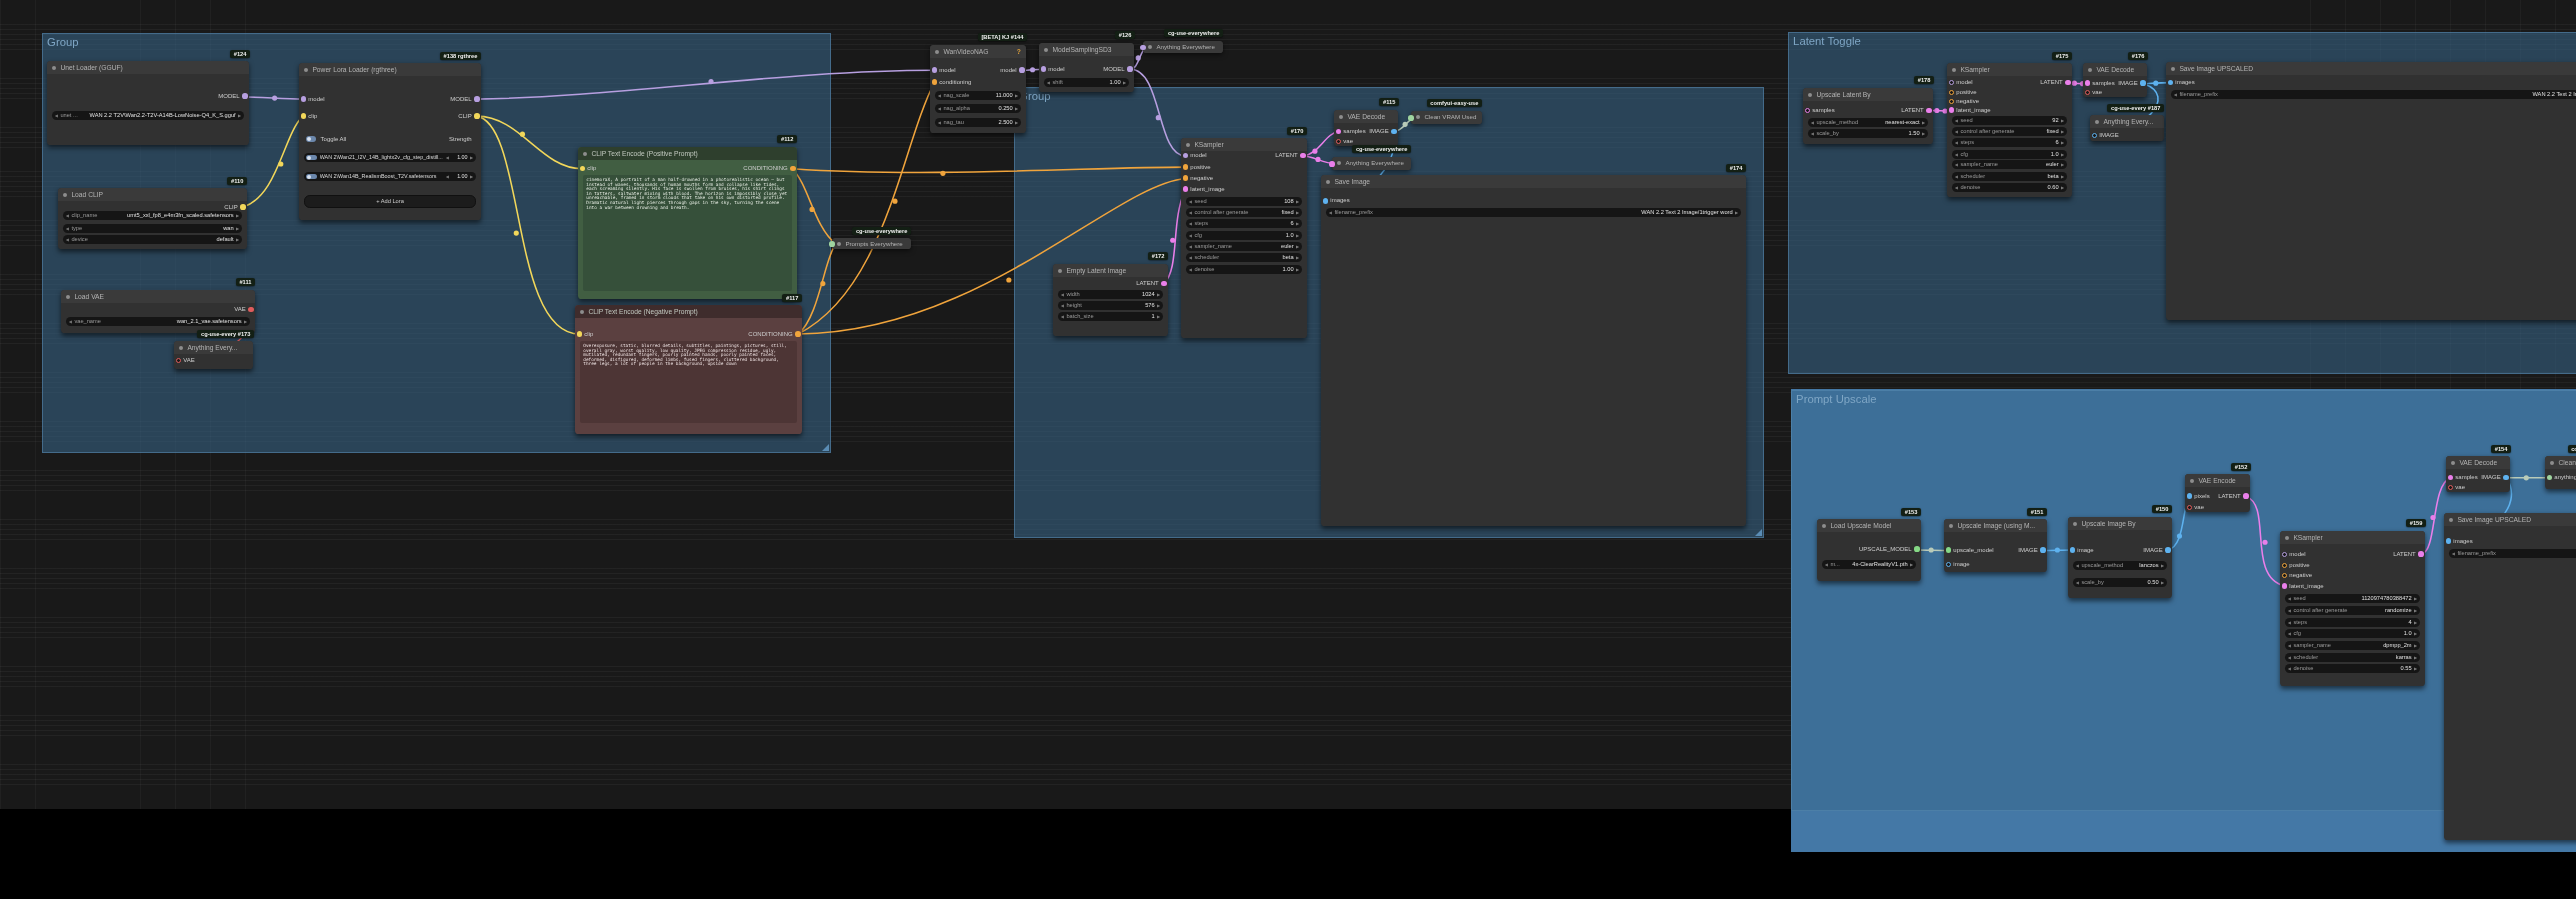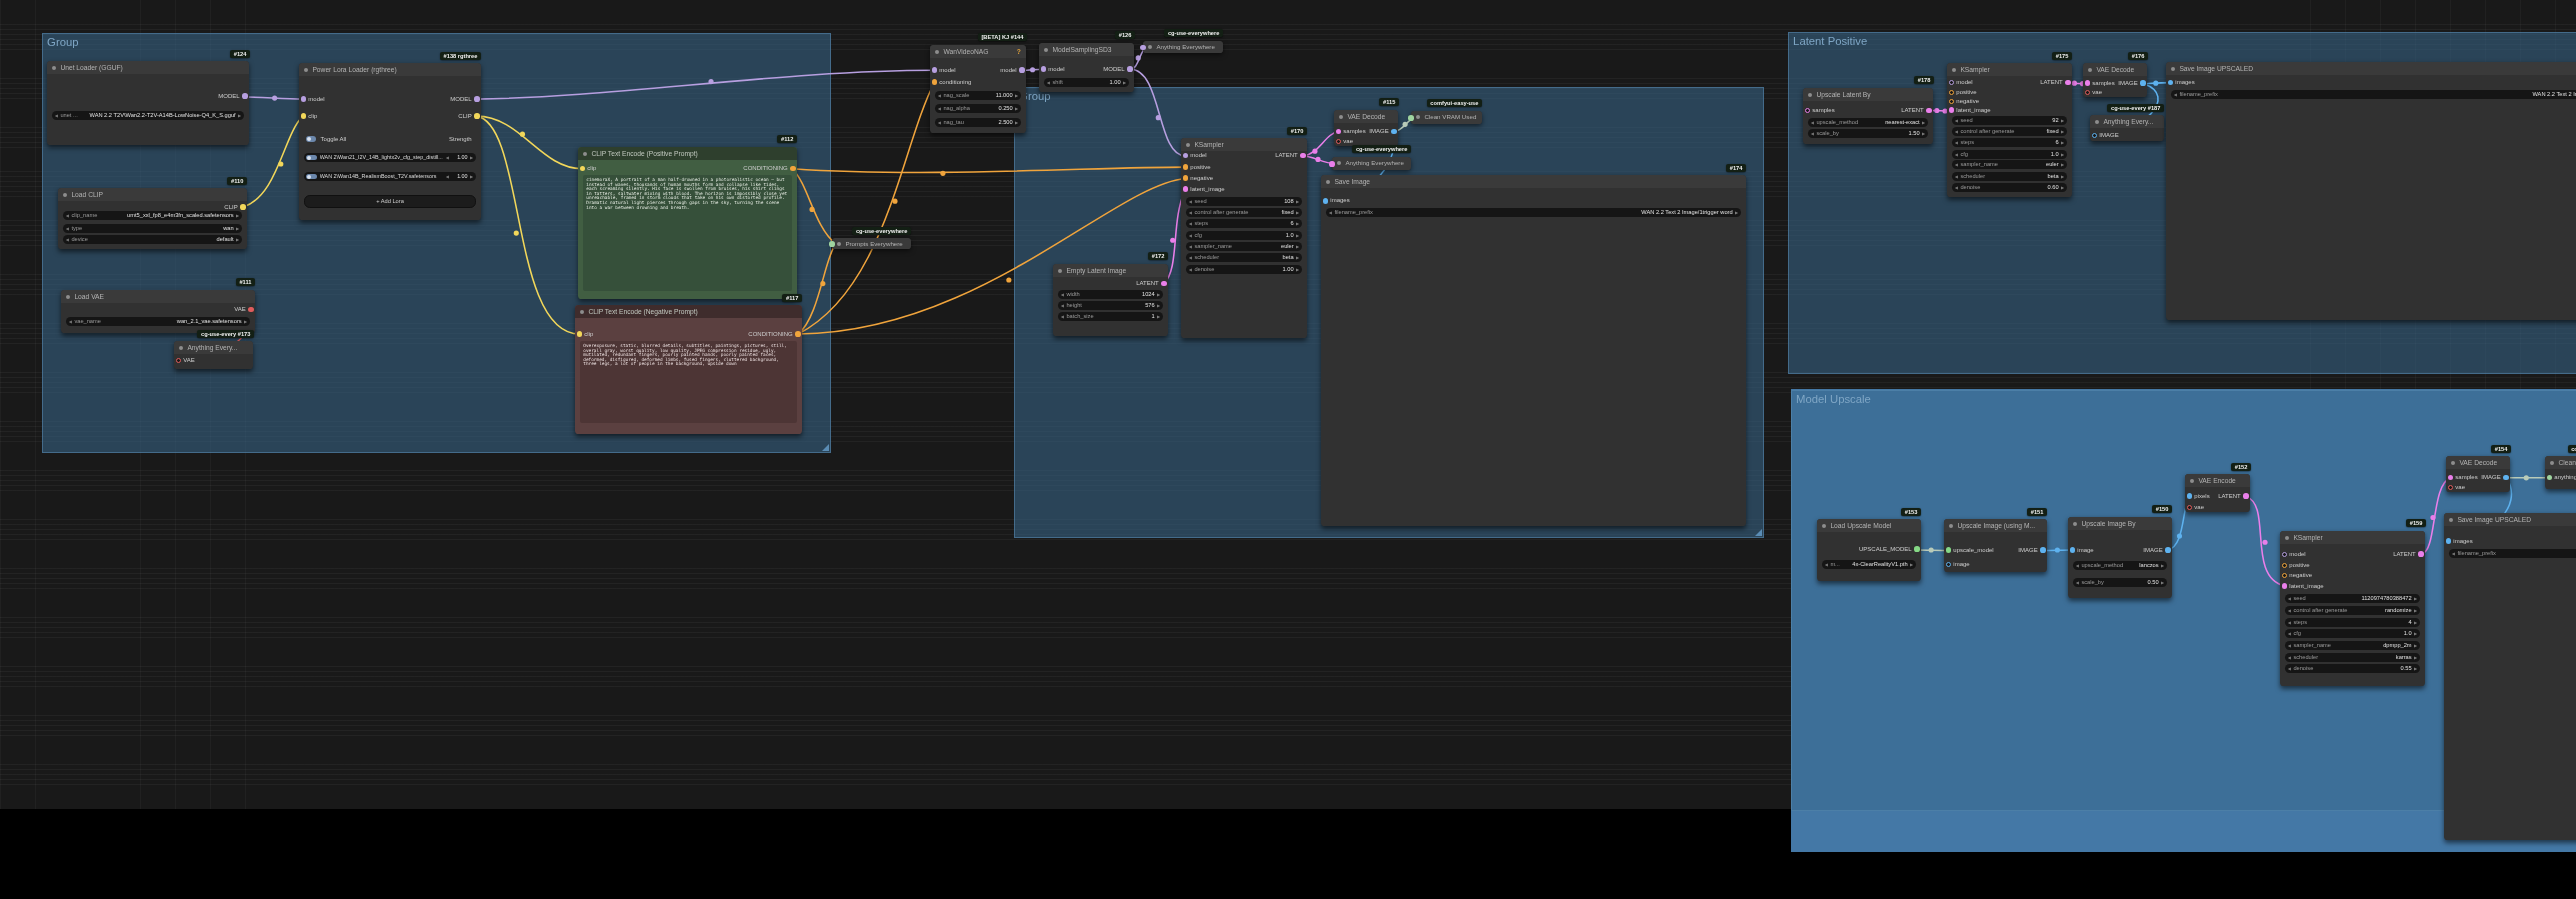--- a/index.html
+++ b/index.html
@@ -56,25 +56,25 @@
 <body>
 
 <div id="canvas">
     <div class="group teal" style="left: 42px; top: 33px; width: 787px; height: 418px;">
       <div class="group-title">Group</div>
     </div>
     <div class="group teal" style="left: 1014px; top: 87px; width: 748px; height: 449px;">
       <div class="group-title">Group</div>
     </div>
     <div class="group teal" style="left: 1788px; top: 32px; width: 849px; height: 340px;">
-      <div class="group-title">Latent Positive</div>
+      <div class="group-title">Latent Toggle</div>
     </div>
     <div class="group plainblue" style="left: 1791px; top: 389px; width: 1135px; height: 463px;"></div>
     <div class="group teal" style="left: 1791px; top: 390px; width: 870px; height: 419px;">
-      <div class="group-title">Model Upscale</div>
+      <div class="group-title">Prompt Upscale</div>
     </div>
     <div class="tri" style="left: 822px; top: 444px; border-width: 0px 0px 7.2px 7.2px; border-color: transparent transparent rgb(90, 140, 180);"></div>
     <div class="tri" style="left: 1755px; top: 529px; border-width: 0px 0px 7.2px 7.2px; border-color: transparent transparent rgb(90, 140, 180);"></div>
     <div class="band" style="left: 0px; top: 809px; width: 1791px; height: 90px; background: rgb(0, 0, 0);"></div>
     <div class="band" style="left: 1791px; top: 852px; width: 1165px; height: 48px; background: rgb(0, 0, 0);"></div>
     <svg width="2957" height="900" viewBox="0 0 5739 1746">
       <path d="M 476 188 C 510 188, 550 192, 588 192" stroke="#b79fe0" stroke-width="3" fill="none"></path>
       <circle cx="533" cy="190" r="5" fill="#b79fe0"></circle>
       <path d="M 925 192 C 1200 188, 1520 136, 1814 136" stroke="#b79fe0" stroke-width="3" fill="none"></path>
       <circle cx="1380" cy="158" r="5" fill="#b79fe0"></circle>

